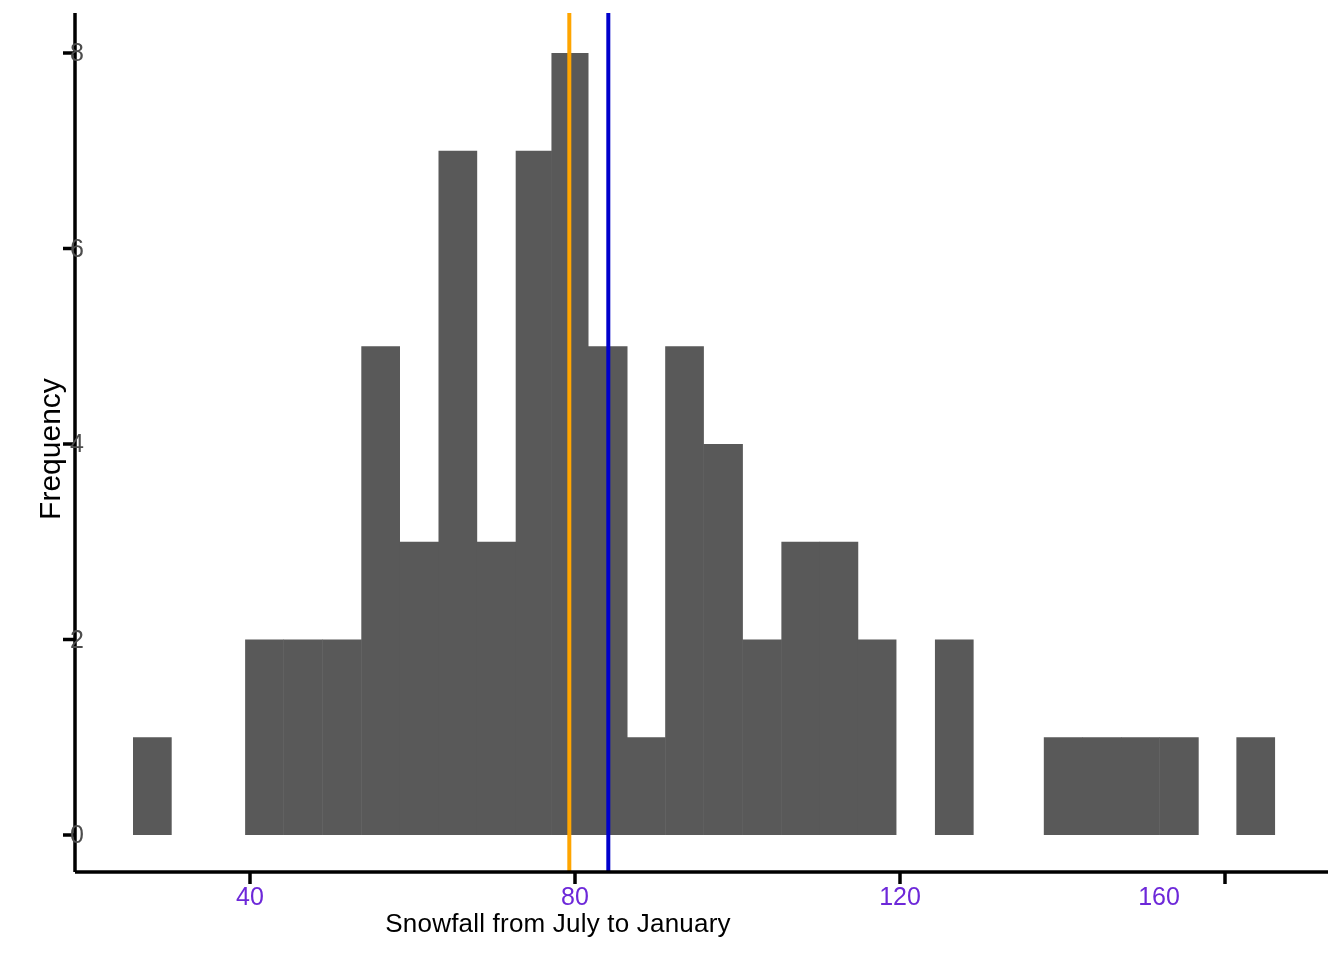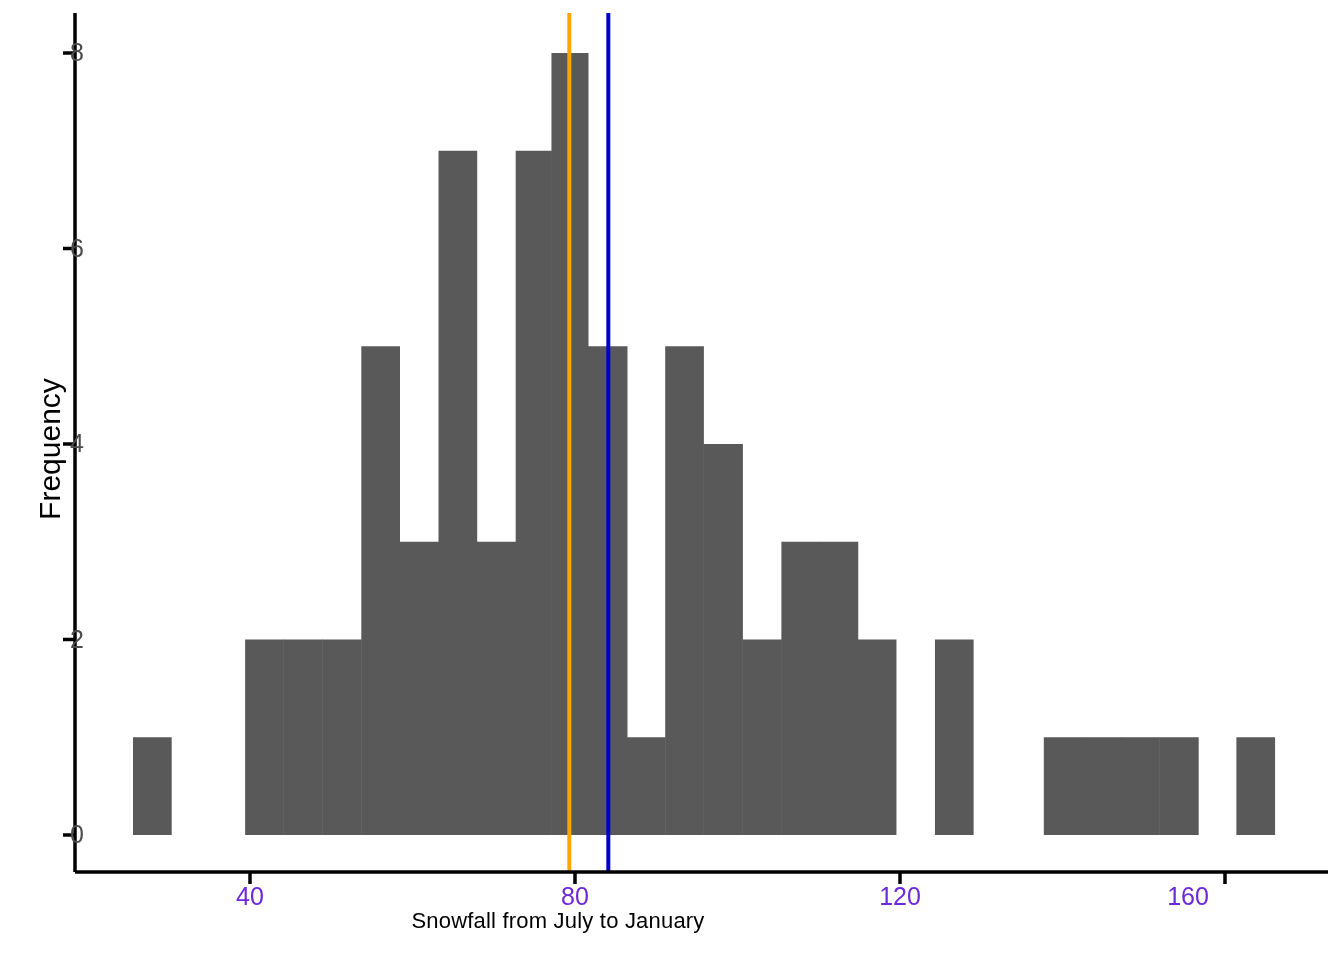--- a/index.html
+++ b/index.html
@@ -4,21 +4,21 @@
 <style>
   html,body{margin:0;padding:0;}
   body{
     width:1344px;height:960px;background:#ffffff;
     font-family:"Liberation Sans", sans-serif;
     overflow:hidden;position:relative;
   }
   #plot{position:absolute;left:0;top:0;width:1344px;height:960px;}
   .axis-title-x{
     position:absolute; left:0; top:908px; width:1116px; text-align:center;
-    font-size:22px; color:#000000; letter-spacing:0.2px;
+    font-size:26px; color:#000000; letter-spacing:0.2px;
   }
   .axis-title-y{
     position:absolute; left:-230px; top:432px; width:560px; text-align:center;
     font-size:30px; color:#000000; transform:rotate(-90deg);
     transform-origin:center center;
   }
   .tick-label-y{
     position:absolute; right:1260px; width:60px; text-align:right;
     font-size:25px; color:#4d4d4d; line-height:1;
   }
@@ -86,15 +86,15 @@
       <div class="tick-label-y" style="top: 822px;">0</div>
       <div class="tick-label-y" style="top: 626.5px;">2</div>
       <div class="tick-label-y" style="top: 431px;">4</div>
       <div class="tick-label-y" style="top: 235.5px;">6</div>
       <div class="tick-label-y" style="top: 40px;">8</div>
     </div>
   <div id="xtick-labels">
       <div class="tick-label-x" style="left: 190px;">40</div>
       <div class="tick-label-x" style="left: 515px;">80</div>
       <div class="tick-label-x" style="left: 840px;">120</div>
-      <div class="tick-label-x" style="left: 1128px;">160</div>
+      <div class="tick-label-x" style="left: 1099px;">160</div>
     </div>
 </div>
 
 </body></html>

